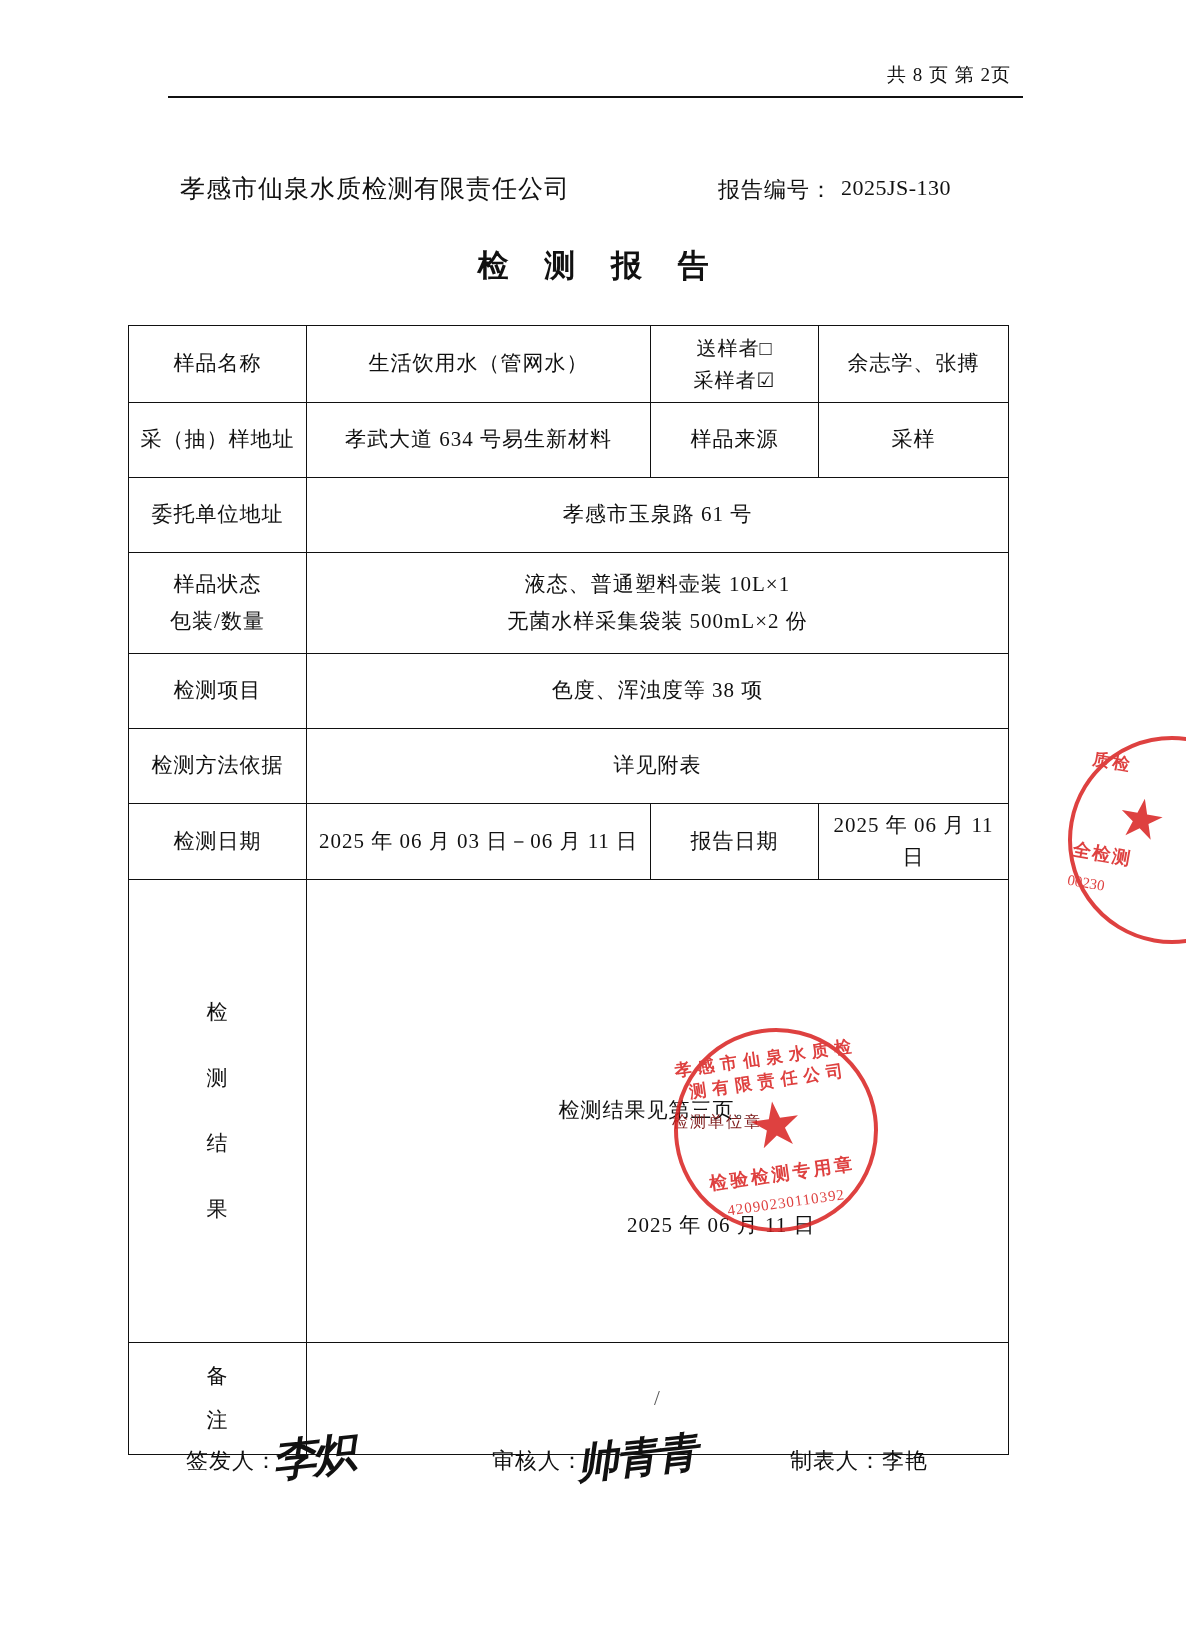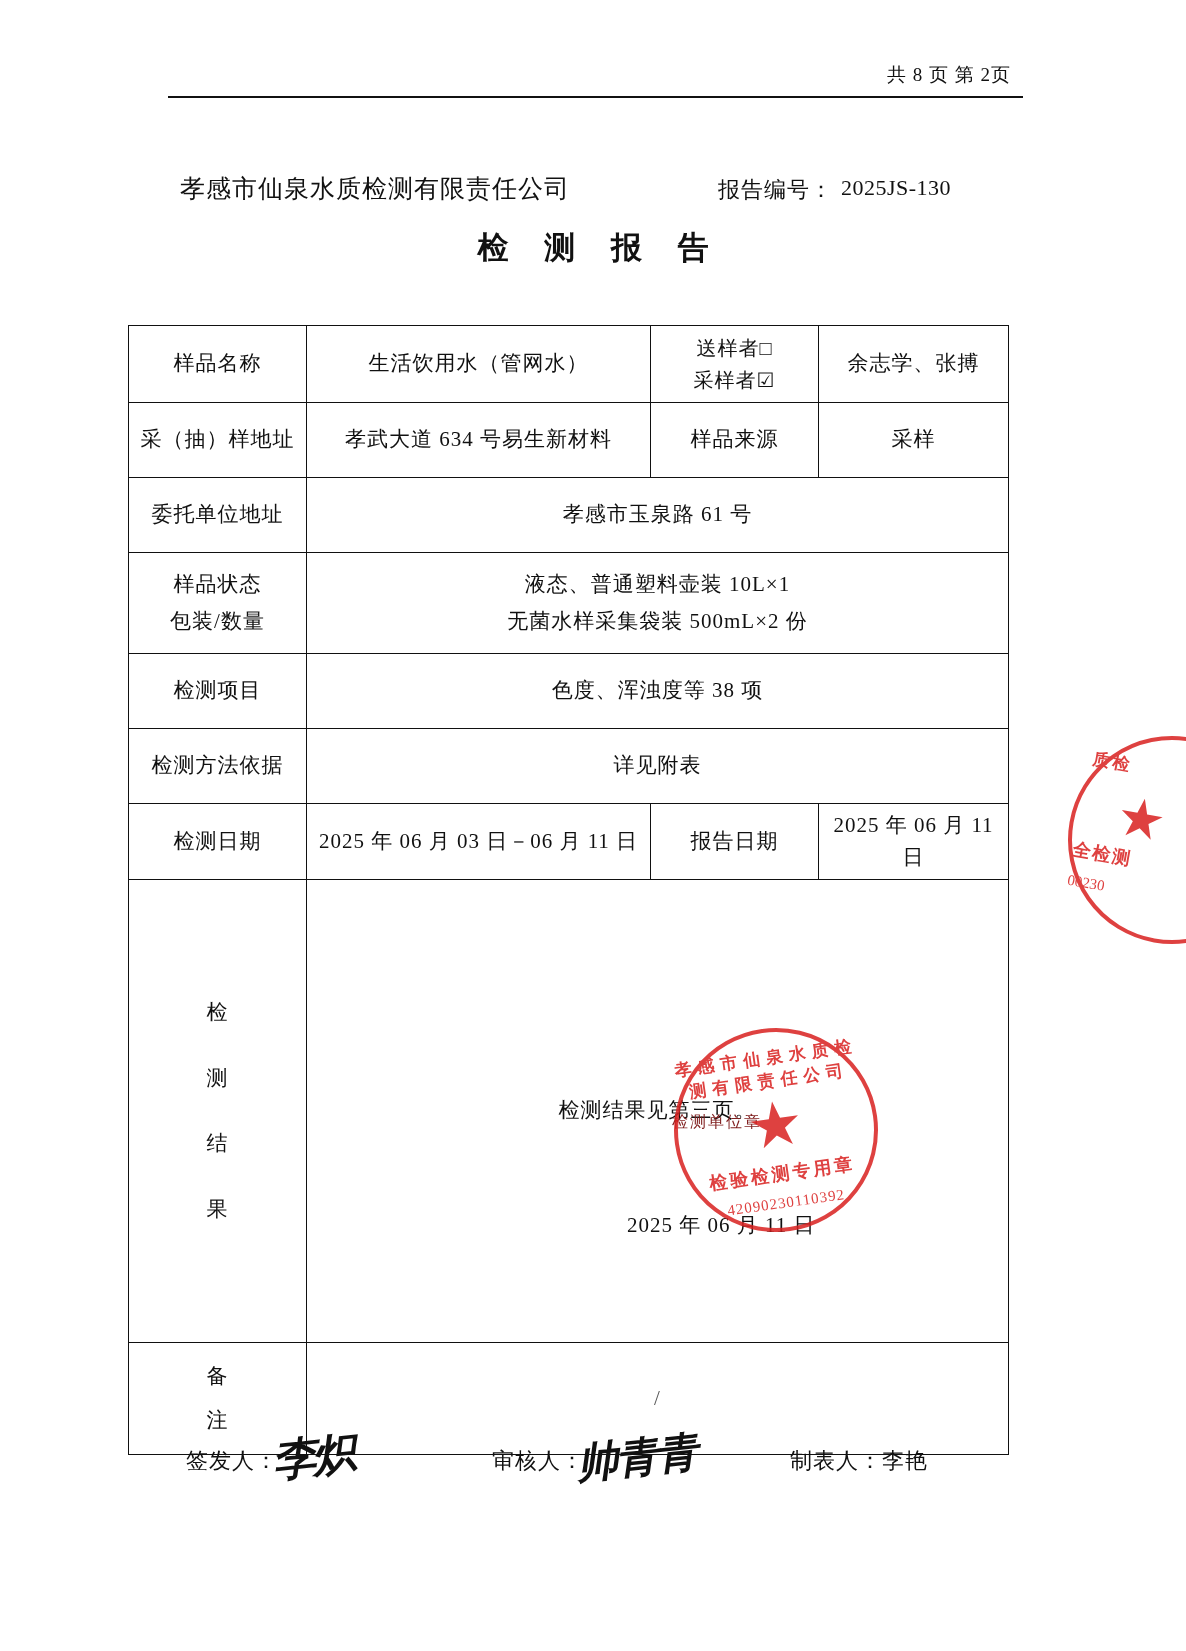--- a/index.html
+++ b/index.html
@@ -52,21 +52,21 @@
   }
   .report-no-value {
     position: absolute;
     top: 175px;
     left: 841px;
     font-size: 22px;
     letter-spacing: 0.5px;
   }
   .doc-title {
     position: absolute;
-    top: 227px;
+    top: 245px;
     left: 0;
     width: 1186px;
     text-align: center;
     font-size: 31px;
     font-weight: bold;
     letter-spacing: 14px;
     text-indent: 14px;
   }
 
   

